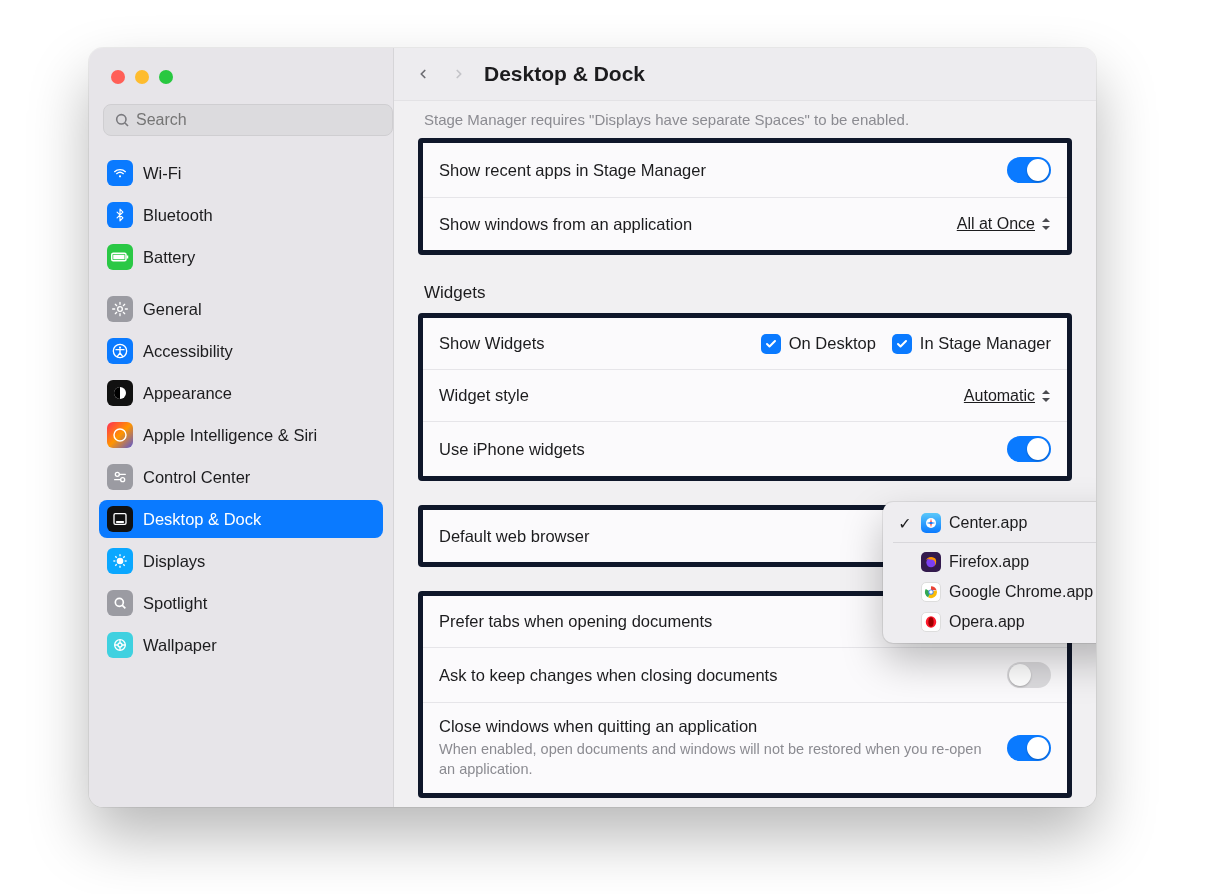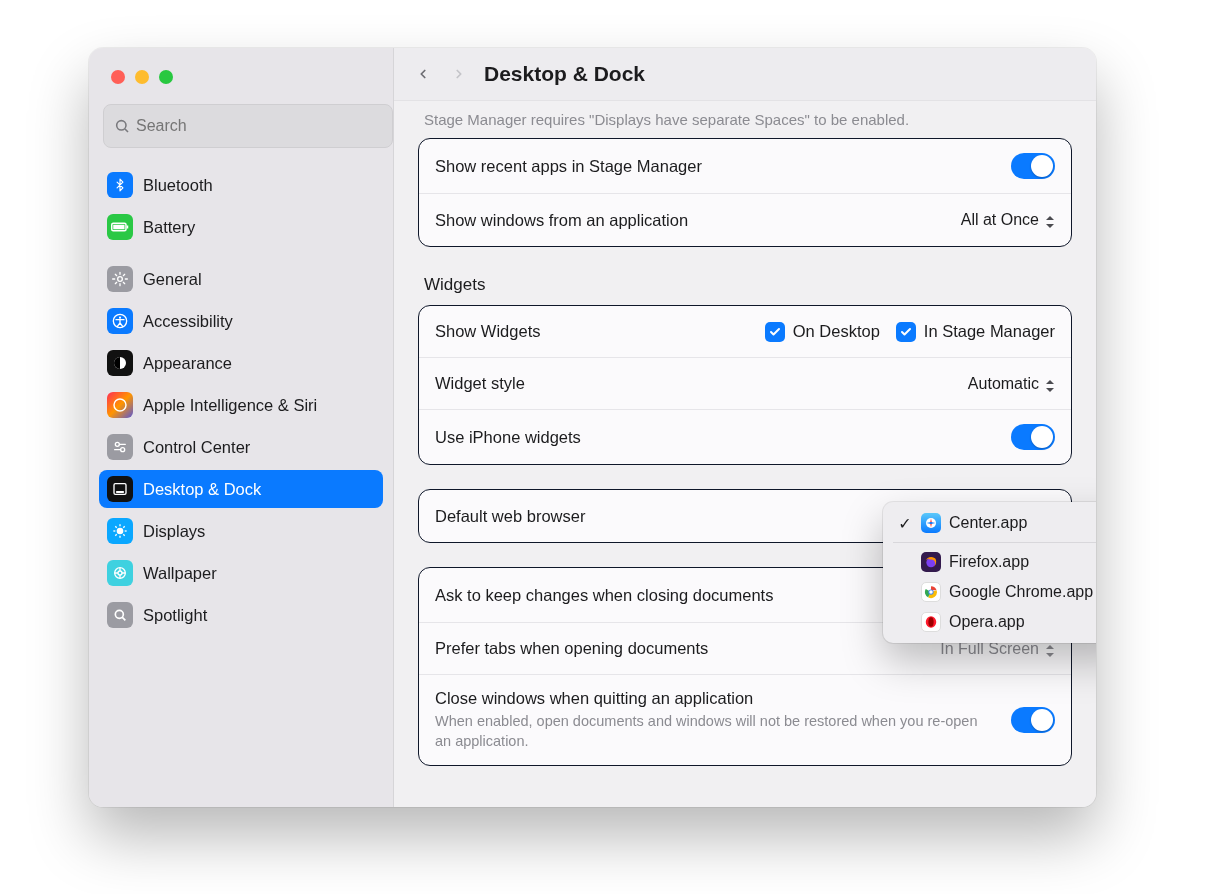--- a/index.html
+++ b/index.html
@@ -39,21 +39,21 @@
   .min-dot { background: #febc2e; }
   .max-dot { background: #28c840; }
   .search-wrap {
     margin: 10px 0 10px 14px;
     background: #dcdbde;
     border-radius: 8px;
     border: 1px solid #cfced1;
     display: flex;
     align-items: center;
     padding: 6px 10px;
-    height: 44px;
+    height: 32px;
   }
   .search-wrap svg { flex: 0 0 auto; }
   .search-input {
     border: none;
     background: transparent;
     font-size: 16px;
     color: #7a7a7e;
     margin-left: 6px;
     outline: none;
     width: 100%;
@@ -118,22 +118,22 @@
     overflow: hidden;
     flex: 1;
   }
   .hint {
     color: #8b8b91;
     font-size: 15px;
     padding: 2px 6px 10px 6px;
   }
   .card {
     background: #fbfafc;
-    border: 1px solid #0f172a;
-    border-radius: 12px;
+    border: 5px solid #0f172a;
+    border-radius: 4px;
     overflow: hidden;
     margin-bottom: 24px;
   }
   .row {
     display: flex;
     align-items: center;
     justify-content: space-between;
     padding: 14px 16px;
     border-bottom: 1px solid #e6e5e9;
     min-height: 52px;
@@ -165,22 +165,22 @@
   .toggle.on { background: #0a7aff; }
   .toggle .knob {
     position: absolute; top: 2px; width: 22px; height: 22px;
     background: #fff; border-radius: 50%;
     box-shadow: 0 1px 2px rgba(0,0,0,0.25);
   }
   .toggle.on .knob { right: 2px; }
   .toggle.off .knob { left: 2px; }
   
   .sel {
-    display: flex; align-items: flex-end; gap: 6px;
-    font-size: 16px; color: #1c1c1e;
+    display: flex; align-items: center; gap: 6px;
+    font-size: 16px; color: #1c1c1e; text-decoration: underline;
   }
   .stepper {
     display:flex; flex-direction:column; line-height:7px; color:#4b4b50;
   }
   
   .cbx {
     width: 20px; height: 20px; border-radius: 5px; background:#0a7aff;
     display:flex; align-items:center; justify-content:center;
     margin-right: 6px;
   }
@@ -236,20 +236,30 @@
       <svg width="16" height="16" viewBox="0 0 24 24" fill="none" stroke="#7a7a7e" stroke-width="2.4">
           <circle cx="11" cy="11" r="7"></circle>
           <line x1="21" y1="21" x2="16.5" y2="16.5"></line>
         </svg>
       <input class="search-input" placeholder="Search" style="">
     </div>
     <div class="nav">
       <div class="nav-group" id="group1">
           <div class="nav-item">
             <div class="nav-icon" style="background: rgb(10, 122, 255);">
+              <svg width="16" height="16" viewBox="0 0 24 24" stroke="#fff" stroke-width="2" fill="none" stroke-linecap="round" stroke-linejoin="round">
+                <path d="M4 10 C8 6 16 6 20 10"></path>
+                <path d="M7 13 C10 10.5 14 10.5 17 13"></path>
+                <circle cx="12" cy="17" r="1.6" fill="#fff" stroke="none"></circle>
+              </svg>
+            </div>
+            <span>Wi-Fi</span>
+          </div>
+          <div class="nav-item">
+            <div class="nav-icon" style="background: rgb(10, 122, 255);">
               <svg width="14" height="16" viewBox="0 0 24 24" stroke="#fff" stroke-width="2" fill="none" stroke-linecap="round" stroke-linejoin="round">
                 <path d="M7 7 L17 17 L12 22 L12 2 L17 7 L7 17"></path>
               </svg>
             </div>
             <span>Bluetooth</span>
           </div>
           <div class="nav-item">
             <div class="nav-icon" style="background: rgb(42, 200, 69);">
               <svg width="18" height="12" viewBox="0 0 24 14" stroke="#fff" stroke-width="2" fill="none" stroke-linecap="round" stroke-linejoin="round">
                 <rect x="1" y="2" width="19" height="10" rx="2"></rect>
@@ -329,37 +339,37 @@
                   <line x1="5" y1="5" x2="7" y2="7"></line>
                   <line x1="17" y1="17" x2="19" y2="19"></line>
                   <line x1="19" y1="5" x2="17" y2="7"></line>
                   <line x1="7" y1="17" x2="5" y2="19"></line>
                 </g>
               </svg>
             </div>
             <span>Displays</span>
           </div>
           <div class="nav-item">
+            <div class="nav-icon" style="background: rgb(155, 155, 162);">
+              <svg width="16" height="16" viewBox="0 0 24 24" fill="none" stroke="#fff" stroke-width="2.5">
+                <circle cx="11" cy="11" r="6"></circle>
+                <line x1="20" y1="20" x2="15.5" y2="15.5"></line>
+              </svg>
+            </div>
+            <span>Spotlight</span>
+          </div>
+          <div class="nav-item">
             <div class="nav-icon" style="background: rgb(63, 209, 224);">
               <svg width="16" height="16" viewBox="0 0 24 24" fill="none" stroke="#fff" stroke-width="2">
                 <circle cx="12" cy="12" r="8"></circle>
                 <circle cx="12" cy="12" r="3"></circle>
                 <path d="M12 4 L12 9 M12 15 L12 20 M4 12 L9 12 M15 12 L20 12"></path>
               </svg>
             </div>
             <span>Wallpaper</span>
-          </div>
-          <div class="nav-item">
-            <div class="nav-icon" style="background: rgb(155, 155, 162);">
-              <svg width="16" height="16" viewBox="0 0 24 24" fill="none" stroke="#fff" stroke-width="2.5">
-                <circle cx="11" cy="11" r="6"></circle>
-                <line x1="20" y1="20" x2="15.5" y2="15.5"></line>
-              </svg>
-            </div>
-            <span>Spotlight</span>
           </div>
         </div>
     </div>
   </div>
 
   <div class="content">
     <div class="header">
       <div class="nav-arrow">
         <svg width="14" height="20" viewBox="0 0 24 24" fill="none" stroke="#6d6d73" stroke-width="3" stroke-linecap="round" stroke-linejoin="round">
             <polyline points="15 18 9 12 15 6"></polyline>
@@ -444,35 +454,35 @@
           <span class="row-label">Default web browser</span>
           <div class="sel" style="visibility:hidden;">
             <span>placeholder</span>
           </div>
         </div>
       </div>
 
 
       <div class="card">
         <div class="row">
-          <span class="row-label">Ask to keep changes when closing documents</span>
-          <div class="toggle off">
-              <div class="knob"></div>
-            </div>
-        </div>
-        <div class="row">
           <span class="row-label">Prefer tabs when opening documents</span>
           <div class="sel" style="color:#8b8b91;">
             <span>In Full Screen</span>
             <span class="stepper">
               <svg width="10" height="14" viewBox="0 0 10 14">
                   <path d="M5 1 L9 5 L1 5 Z M5 13 L1 9 L9 9 Z" fill="#8b8b91"></path>
                 </svg>
             </span>
           </div>
+        </div>
+        <div class="row">
+          <span class="row-label">Ask to keep changes when closing documents</span>
+          <div class="toggle off">
+              <div class="knob"></div>
+            </div>
         </div>
         <div class="row" style="align-items:center;">
           <div style="flex:1;">
             <div class="row-label">Close windows when quitting an application</div>
             <div class="row-sub">When enabled, open documents and windows will not be restored when you re-open an application.</div>
           </div>
           <div class="toggle on" style="flex:0 0 auto;">
               <div class="knob"></div>
             </div>
         </div>

